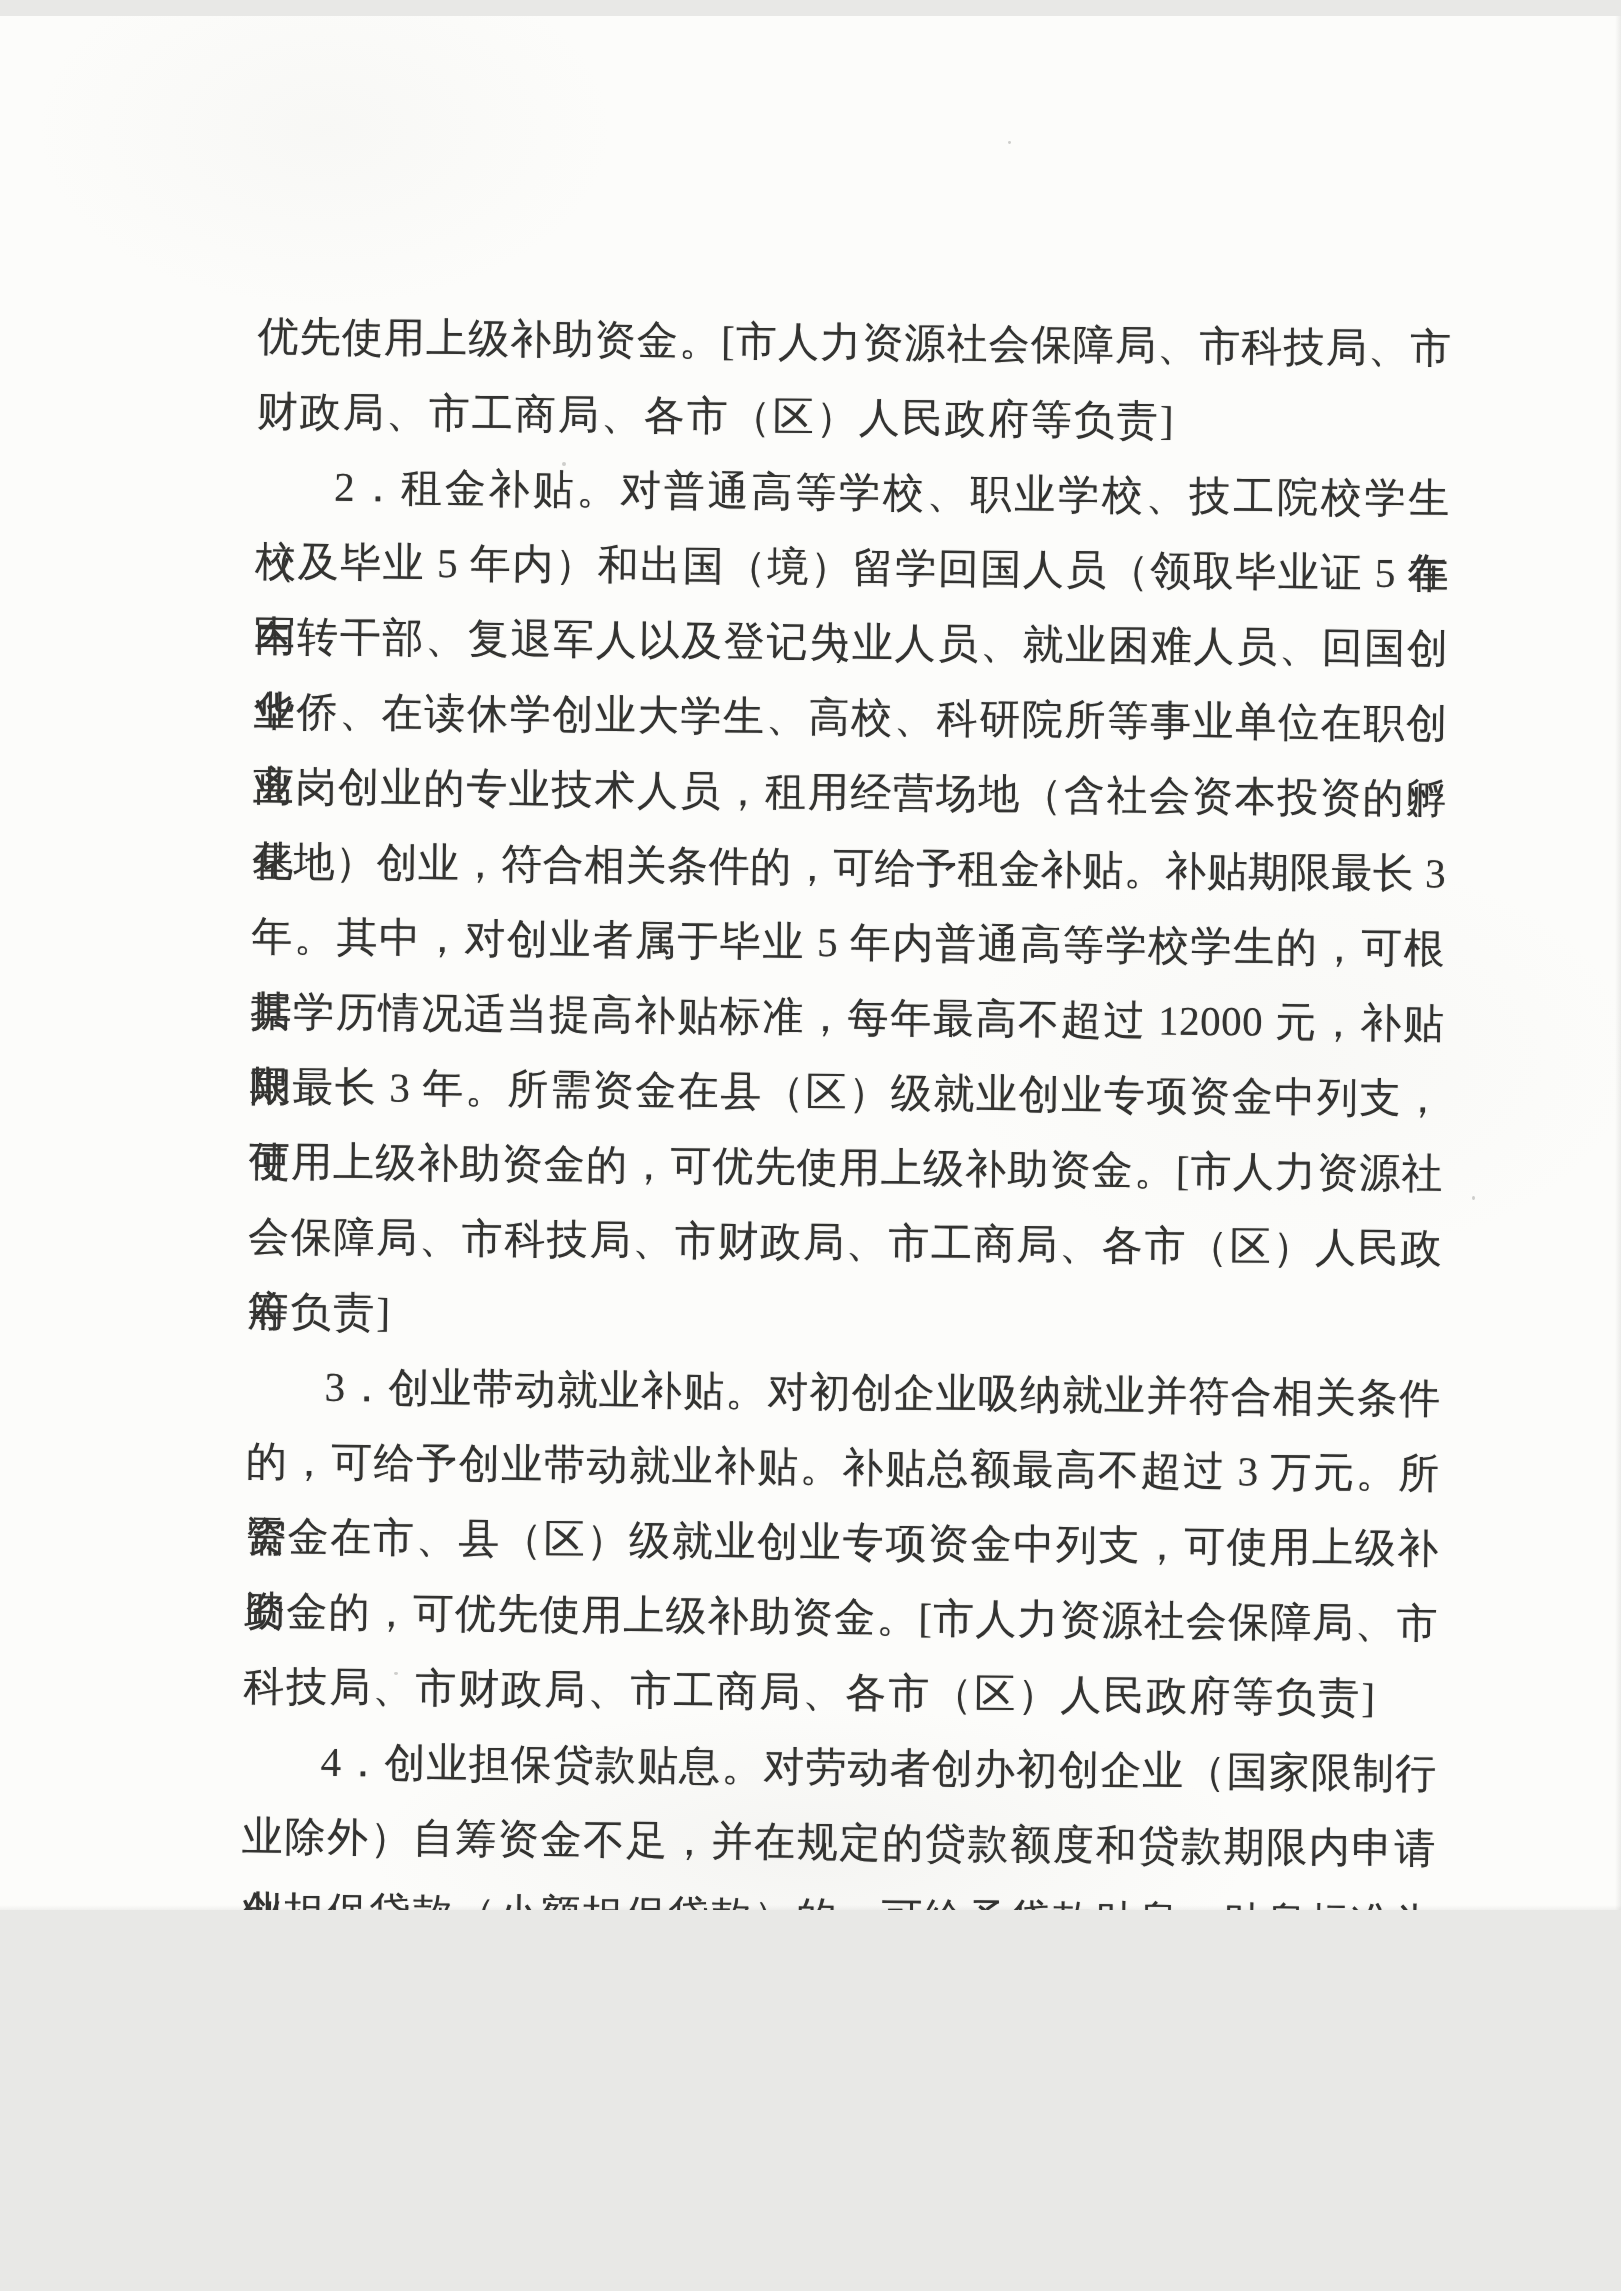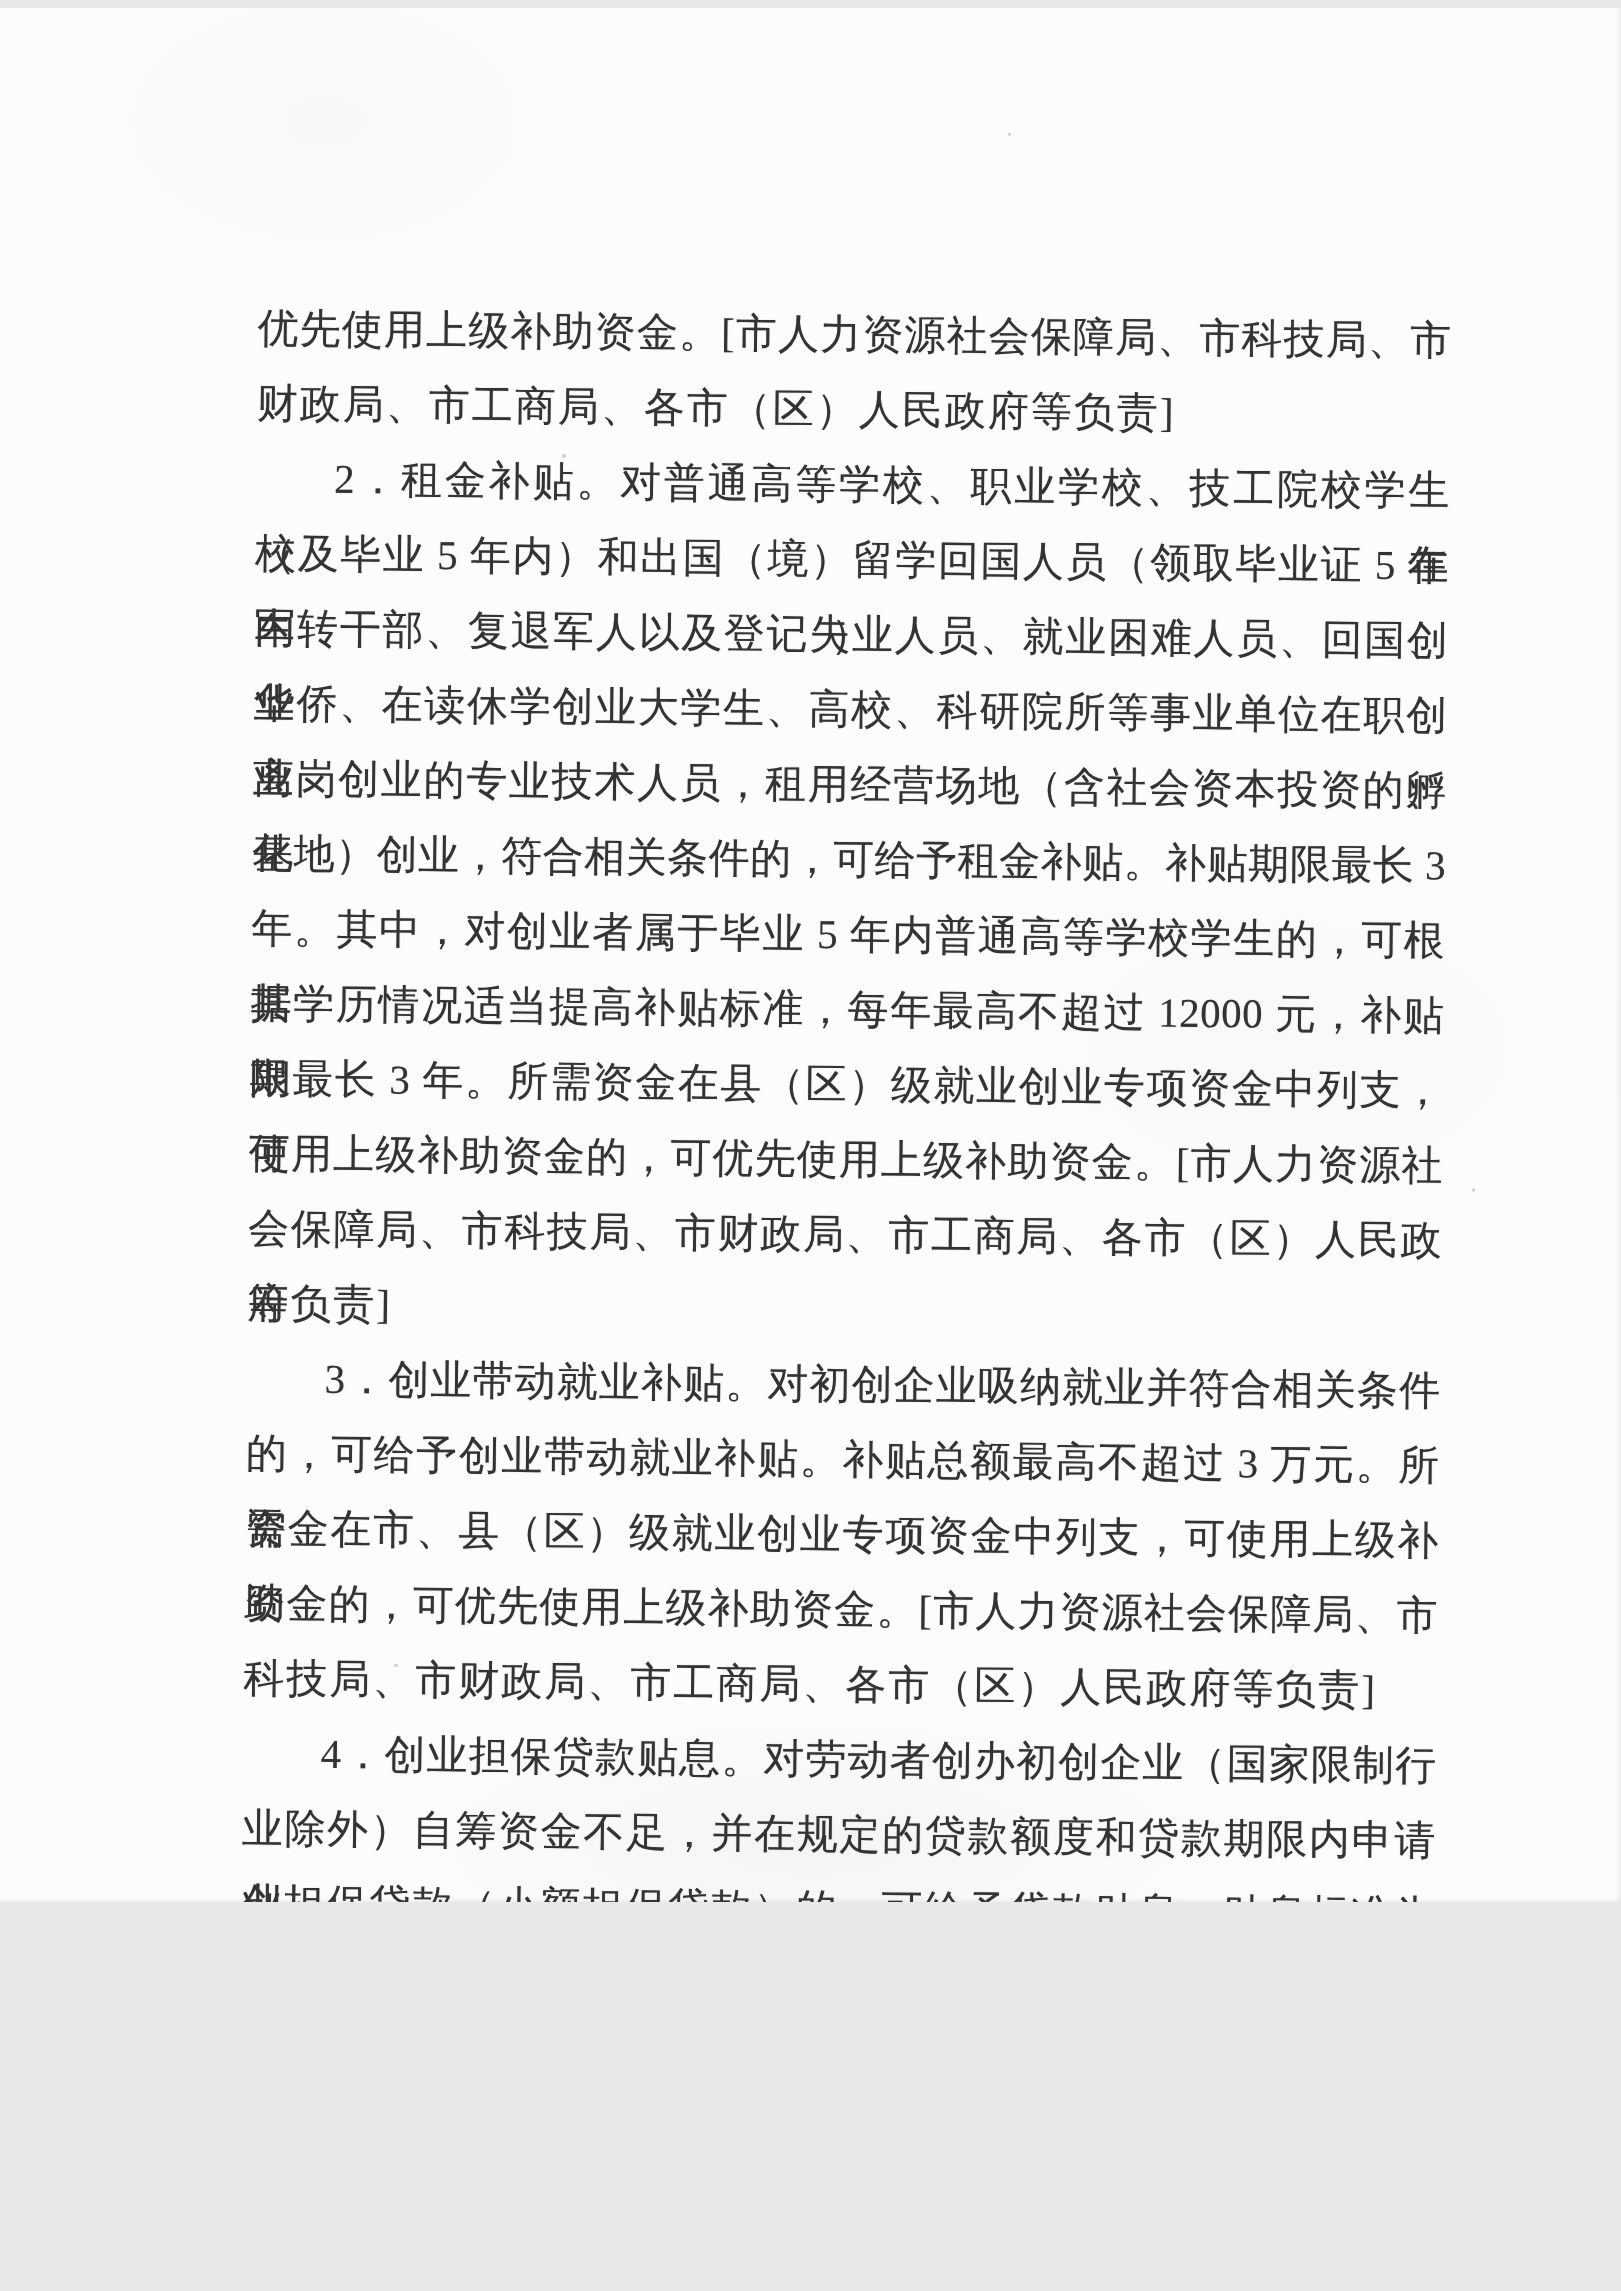--- a/index.html
+++ b/index.html
@@ -1,19 +1,19 @@
 <!DOCTYPE html>
 <html><head>
 <meta charset="utf-8">
 <style>
   html,body{margin:0;padding:0;background:#e8e8e6;}
   .page{
     position:relative;
     width:1621px;height:1894px;
-    margin:8px auto;
+    margin:16px auto;
     background-color:#fcfcfa;
     background-image:
       radial-gradient(ellipse 412px 255px at 20% 6%, rgba(210,210,205,0.10), transparent 70%),
       radial-gradient(ellipse 490px 294px at 80% 55%, rgba(205,205,200,0.08), transparent 70%),
       radial-gradient(ellipse 588px 196px at 50% 97%, rgba(190,190,185,0.12), transparent 75%),
       linear-gradient(to left, rgba(160,160,158,0.18) 0px, rgba(160,160,158,0.0) 5.9px),
       linear-gradient(to top, rgba(170,170,168,0.14) 0px, rgba(170,170,168,0.0) 4.9px);
     overflow:hidden;
     font-family:"Liberation Serif", serif;
   }

